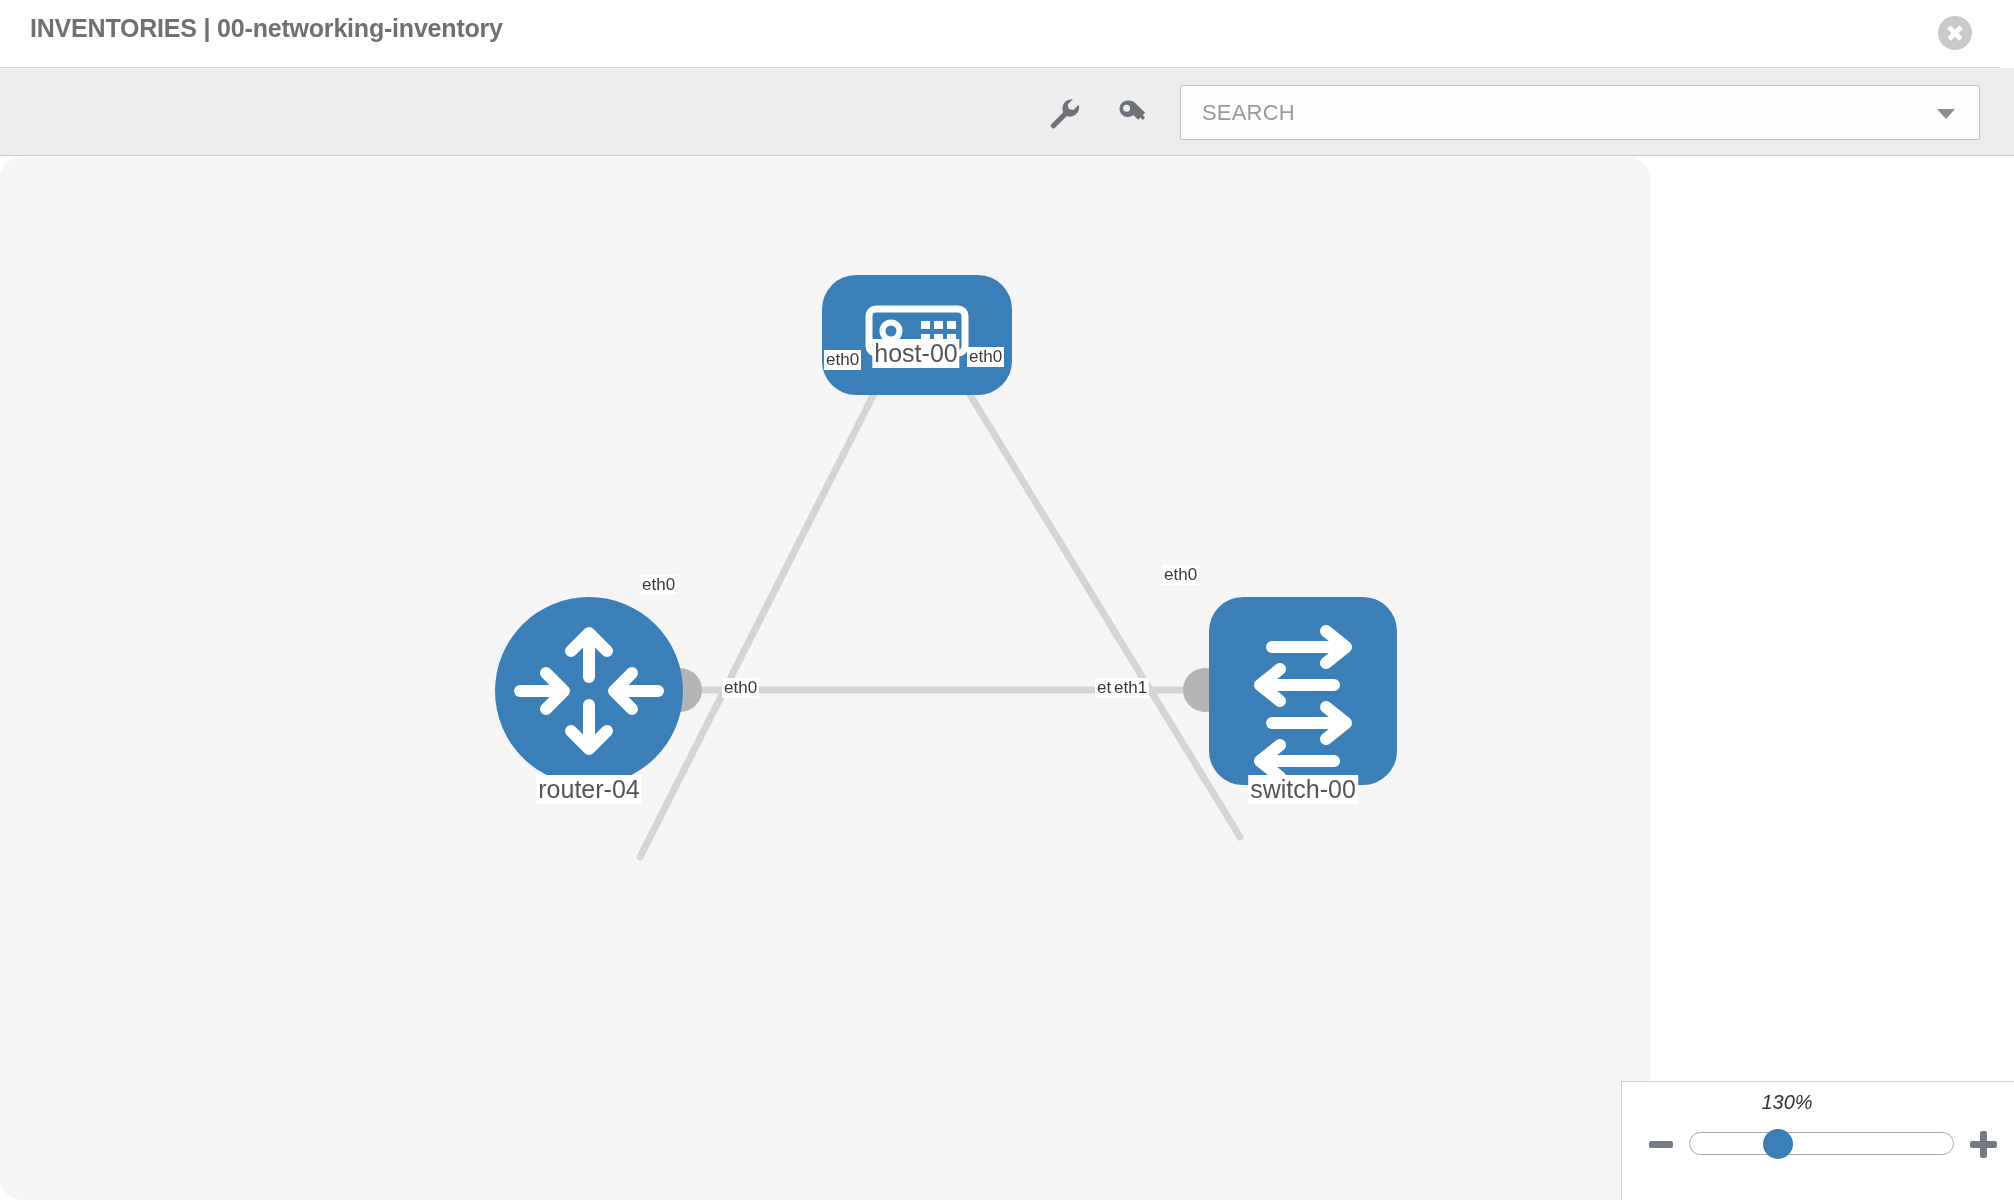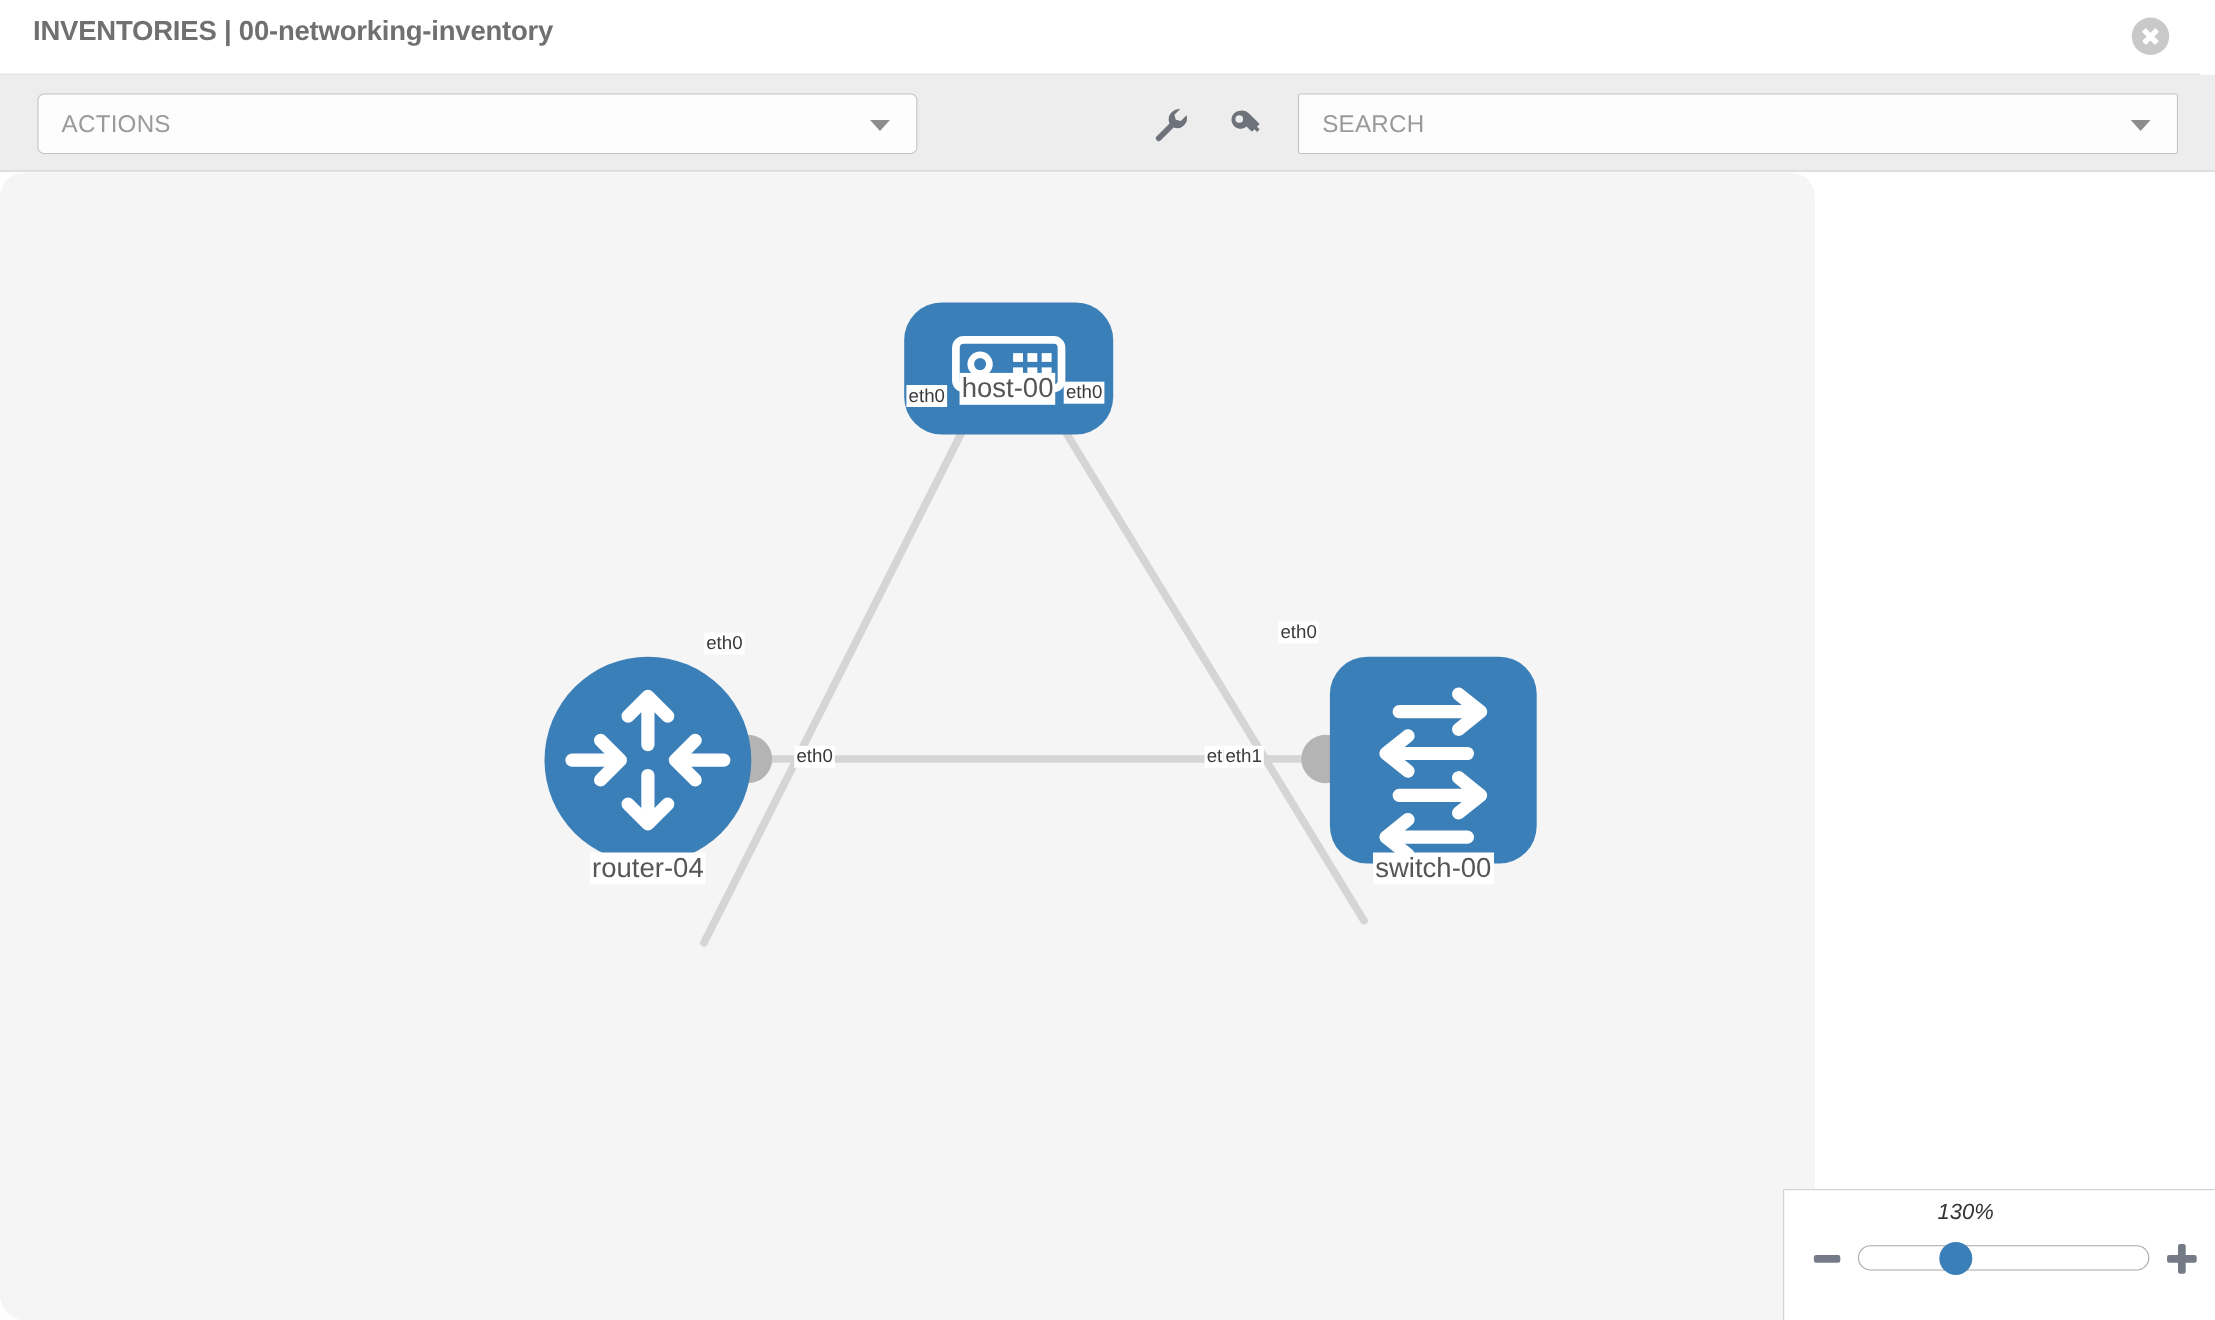--- a/index.html
+++ b/index.html
@@ -243,24 +243,20 @@
 </head>
 <body>
 
 <div class="header">
   <div class="page-title">INVENTORIES | 00-networking-inventory</div>
   <div class="close-btn"></div>
 </div>
 
 <div class="toolbar">
 
-  <div class="actions-select">
-    <span class="actions-label">ACTIONS</span>
-    <span class="caret"></span>
-  </div>
 
   <div class="tool-icon tool-wrench">
     <svg viewBox="0 0 36 36" width="36" height="36" aria-hidden="true">
       <path d="M25.3 4.4a9.1 9.1 0 0 0-8.1 12.9L5.6 28.9a2.6 2.6 0 0 0 0 3.7 2.6 2.6 0 0 0 3.7 0l11.6-11.6a9.1 9.1 0 0 0 11.8-11.2l-5.3 5.3-4.5-1.2-1.2-4.5 5.3-5.3a9.2 9.2 0 0 0-1.7-.2z" fill="#6e737b"></path>
     </svg>
   </div>
 
   <div class="tool-icon tool-key">
     <svg viewBox="0 0 36 36" width="36" height="36" aria-hidden="true">
       <path d="M13.8 5.6a8.2 8.2 0 1 0 5.4 14.3l1.6 1.6 3.3 3.3 2.3-2.3 2.4 2.4 2.3-2.3-2.4-2.4 2.4-2.4-3.6-3.6-6-6A8.2 8.2 0 0 0 13.8 5.6zm-1.2 4.1a3.5 3.5 0 1 1 0 7 3.5 3.5 0 0 1 0-7z" fill="#6e737b"></path>

